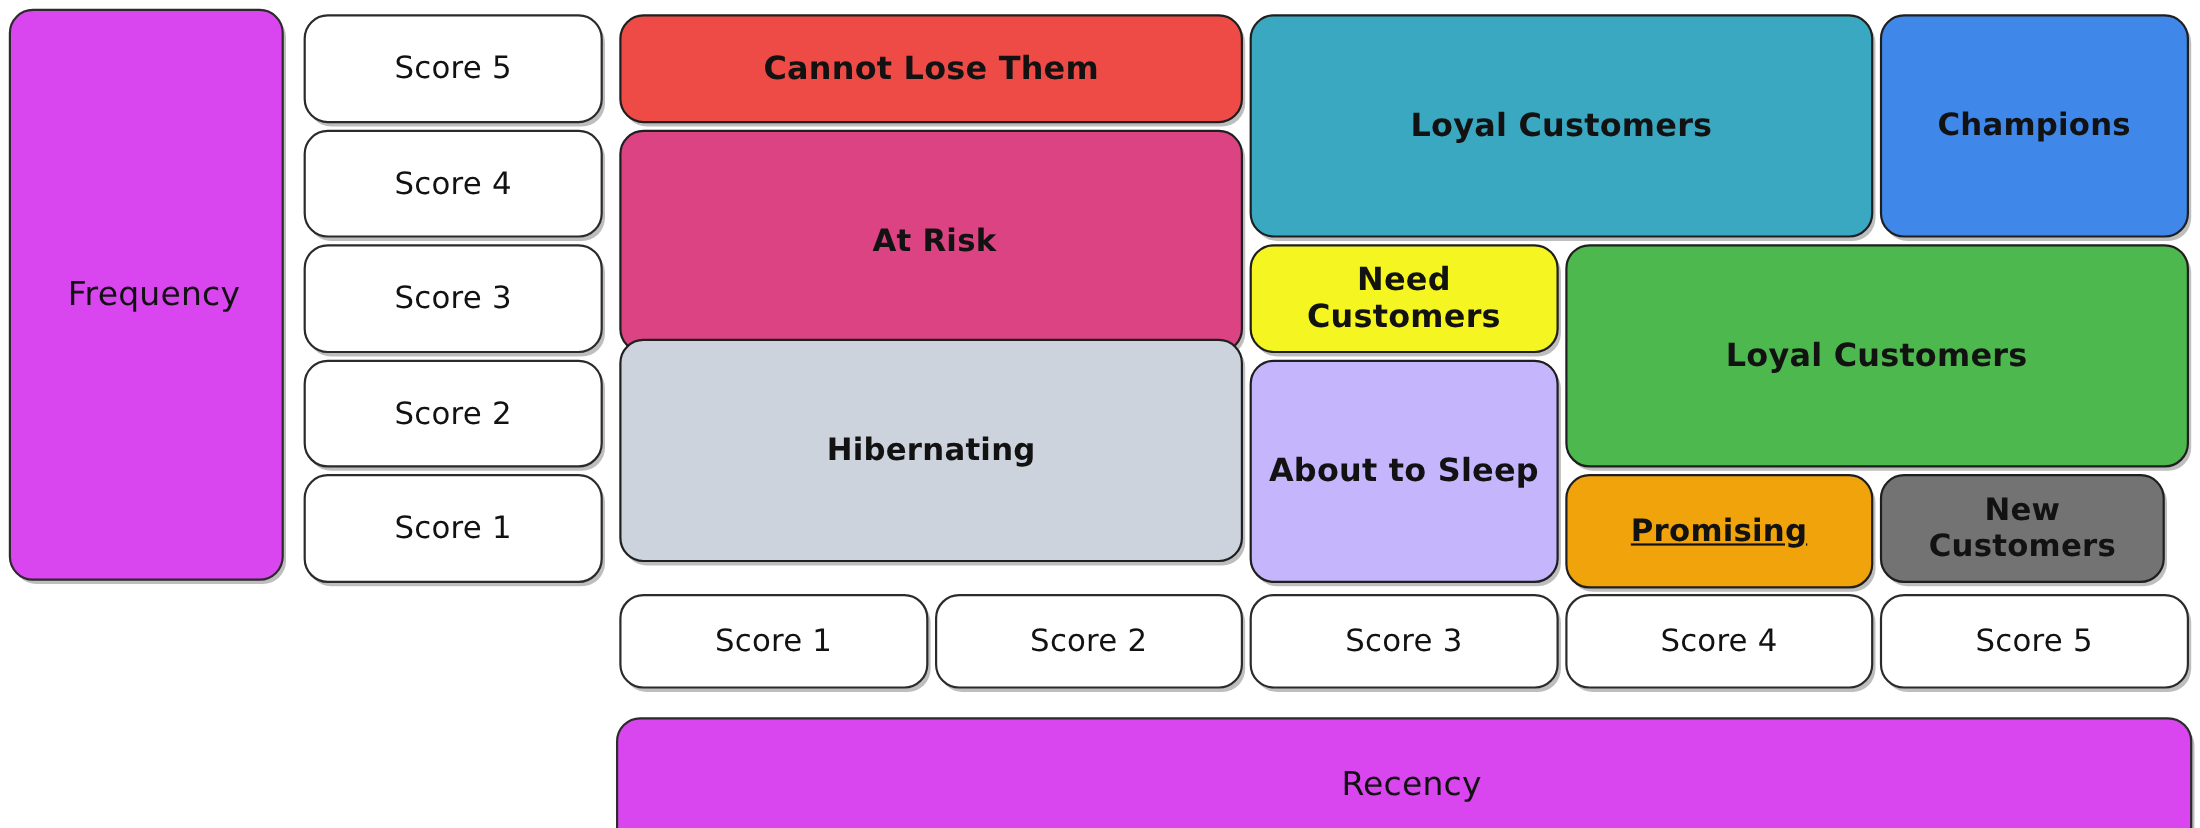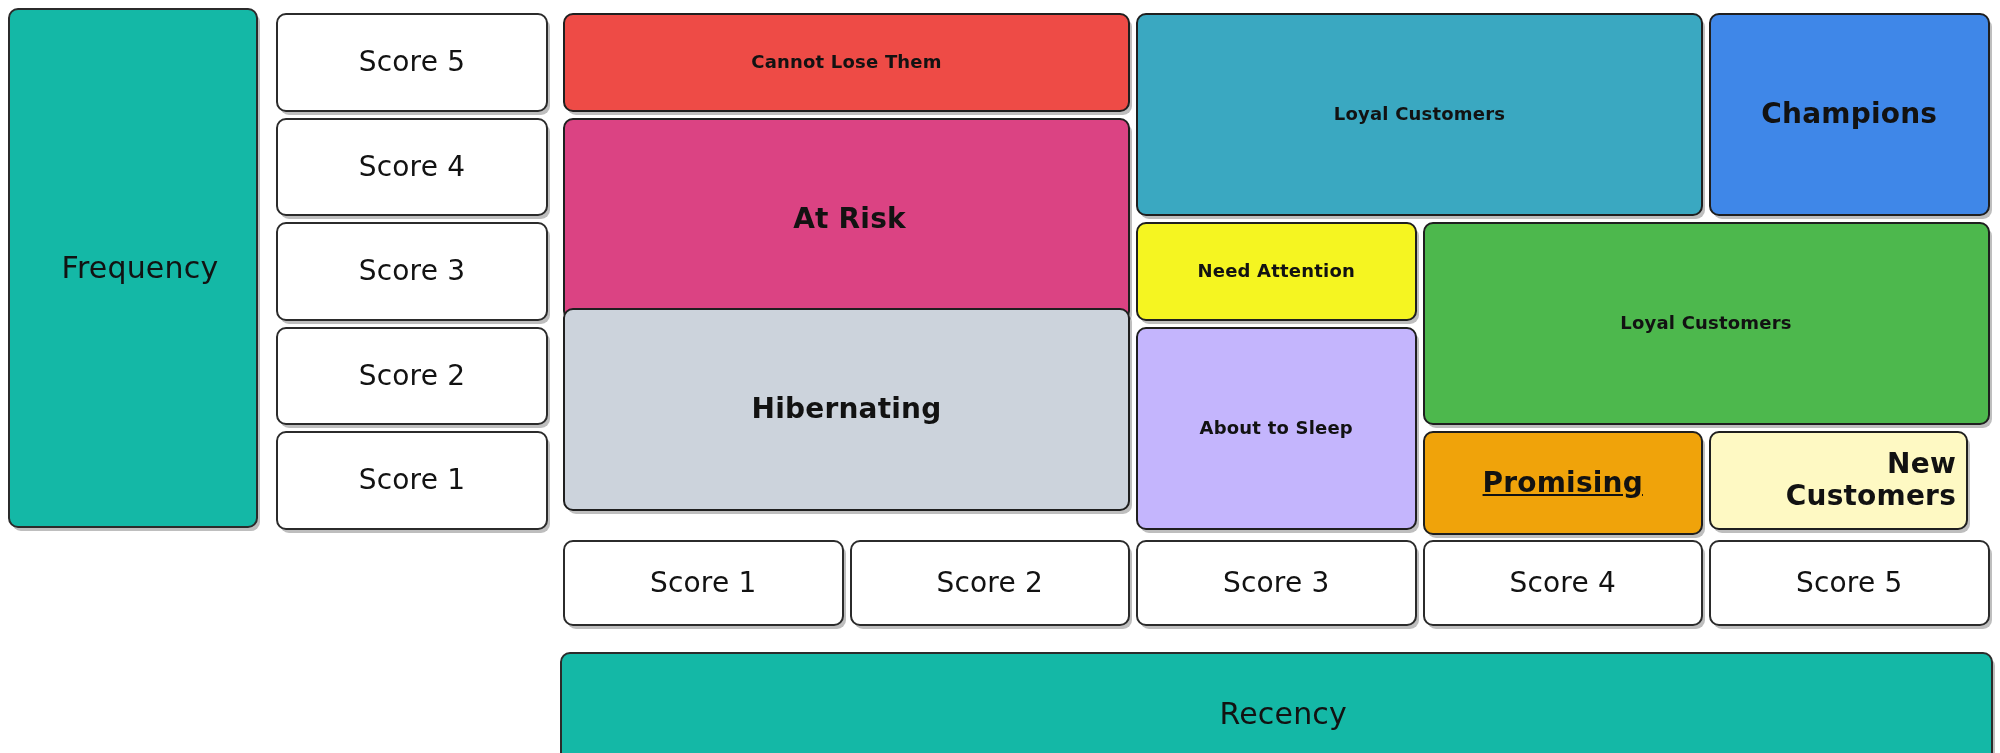--- a/index.html
+++ b/index.html
@@ -11,48 +11,48 @@
   #canvas{position:relative;width:2000px;height:753px;}
 
   
   .box{
     position:absolute;
     box-sizing:border-box;
     display:flex;
     align-items:center;
     justify-content:center;
     text-align:center;
-    border-radius:10px;
+    border-radius:22px;
     border:2.4px solid #1c1c1c;
     color:#121212;
     line-height:1.15;
     letter-spacing:0.2px;
     font-weight:400;
     padding:4px 10px;
     box-shadow:3px 4px 0 -1px rgba(40,40,40,0.30);
   }
   .plain{
     background:#ffffff;
     border-color:#2b2b2b;
     border-width:2.2px;
   }
   .seg{
     border-color:#1f1f1f;
     border-width:2.6px;
     font-weight:700;
   }
   .axis-label{
-    background:#14b8a6;
+    background:#d946ef;
     border:2.2px solid #2b2b2b;
     padding-left:24px;
   }
 
   .t-lg{font-size:30px;}
   .t-md{font-size:28px;}
-  .t-sm{font-size:18px;}
+  .t-sm{font-size:29px;}
 
   
   .box::after{
     content:"";
     position:absolute;
     left:2px;right:2px;top:2px;bottom:2px;
     border-radius:20px;
     pointer-events:none;
   }
 </style>
@@ -70,25 +70,25 @@
       <div class="box plain t-md" style="left: 276px; top: 326.5px; width: 272px; height: 98.5px;">Score 2</div>
       <div class="box plain t-md" style="left: 276px; top: 431px; width: 272px; height: 98.5px;">Score 1</div>
     </div>
 
   <div id="segments">
       <div class="box seg t-sm" style="left: 563px; top: 13px; width: 567px; height: 98.5px; background: rgb(238, 75, 70);">Cannot Lose Them</div>
       <div class="box seg t-md" style="left: 563px; top: 117.5px; width: 567px; height: 203px; background: rgb(219, 67, 131); padding-left: 16px;">At Risk</div>
       <div class="box seg t-md" style="left: 563px; top: 308px; width: 567px; height: 203px; background: rgb(204, 211, 220);">Hibernating</div>
       <div class="box seg t-sm" style="left: 1136px; top: 13px; width: 567px; height: 203px; background: rgb(58, 168, 193);">Loyal Customers</div>
       <div class="box seg t-md" style="left: 1709px; top: 13px; width: 280.5px; height: 203px; background: rgb(63, 135, 232);">Champions</div>
-      <div class="box seg t-sm" style="left: 1136px; top: 222px; width: 280.5px; height: 98.5px; background: rgb(245, 245, 33);">Need Attention</div>
+      <div class="box seg t-sm" style="left: 1136px; top: 222px; width: 280.5px; height: 98.5px; background: rgb(245, 245, 33);">Need Customers</div>
       <div class="box seg t-sm" style="left: 1422.5px; top: 222px; width: 567px; height: 203px; background: rgb(77, 184, 77);">Loyal Customers</div>
       <div class="box seg t-sm" style="left: 1136px; top: 326.5px; width: 280.5px; height: 203px; background: #c4b5fd;">About to Sleep</div>
       <div class="box seg t-md" style="left: 1422.5px; top: 431px; width: 280.5px; height: 104px; background: rgb(240, 163, 10); text-decoration: underline;">Promising</div>
-      <div class="box seg t-md" style="left: 1709px; top: 431px; width: 259px; height: 98.5px; background: #fef9c3; text-align: right;">New Customers</div>
+      <div class="box seg t-md" style="left: 1709px; top: 431px; width: 259px; height: 98.5px; background: #737373;">New Customers</div>
     </div>
 
   <div id="rec-ticks">
       <div class="box plain t-md" style="left: 563px; top: 540px; width: 280.5px; height: 86px;">Score 1</div>
       <div class="box plain t-md" style="left: 849.5px; top: 540px; width: 280.5px; height: 86px;">Score 2</div>
       <div class="box plain t-md" style="left: 1136px; top: 540px; width: 280.5px; height: 86px;">Score 3</div>
       <div class="box plain t-md" style="left: 1422.5px; top: 540px; width: 280.5px; height: 86px;">Score 4</div>
       <div class="box plain t-md" style="left: 1709px; top: 540px; width: 280.5px; height: 86px;">Score 5</div>
     </div>
 

